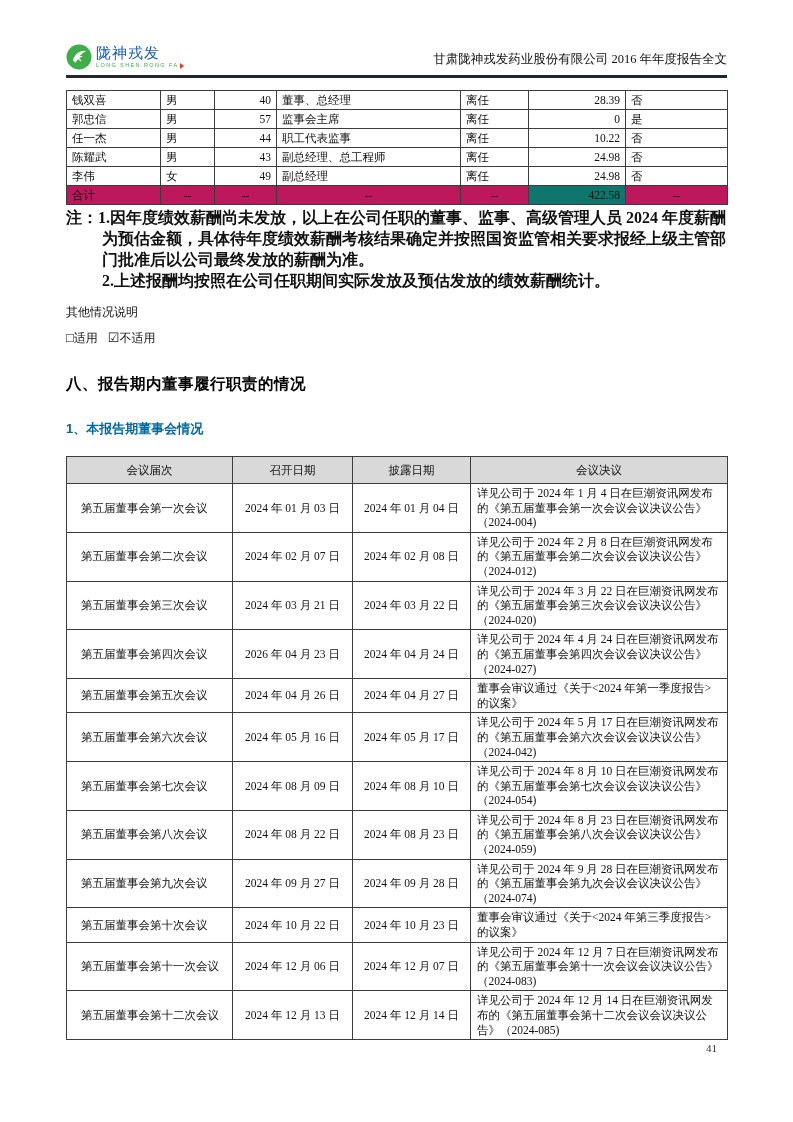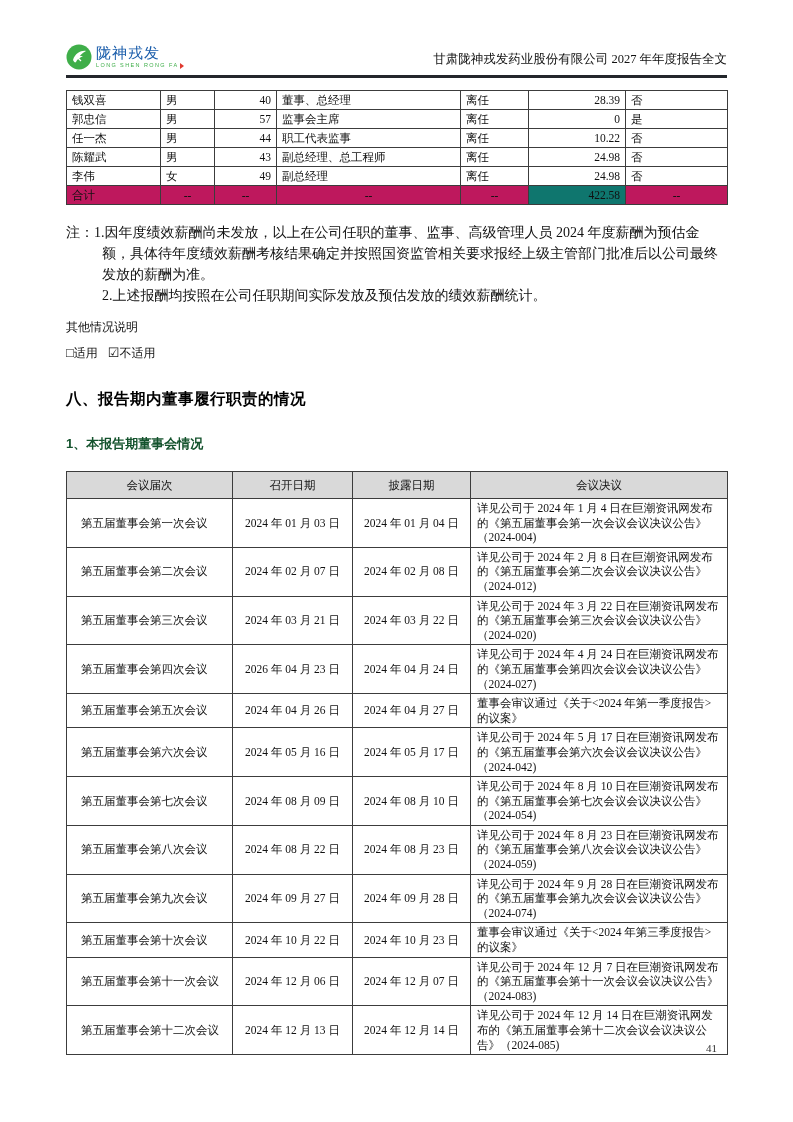--- a/index.html
+++ b/index.html
@@ -49,36 +49,36 @@
   .salary-tbl .c-age     { width: 62px; }
   .salary-tbl .c-pos     { width: 184px; }
   .salary-tbl .c-status  { width: 68px; }
   .salary-tbl .c-pay     { width: 97px; }
   .salary-tbl .c-rel     { width: 102px; }
   .al { text-align: left; } .ar { text-align: right; } .ac { text-align: center; }
   .total-row td { background: #be185d; }
   .total-row td.white-cell { background: #0f766e; text-align: right; }
 
   
-  .notes { margin-top: 17px; font-size: 14px; line-height: 21px; }
+  .notes { margin-top: 2px; font-size: 16px; line-height: 21px; font-weight: bold; }
   .note-1 { padding-left: 36px; text-indent: -36px; }
   .note-2 { padding-left: 36px; }
   .plain-line { font-size: 12px; margin-top: 13px; }
   .checkline { font-size: 12px; margin-top: 9px; display: flex; gap: 10px; align-items: center; }
   .checkline .box { font-size: 13px; }
 
   
   h2.sec {
     font-family: "Liberation Sans", "DejaVu Sans", sans-serif;
     font-size: 15.5px; font-weight: bold; color: #000;
     margin-top: 27px; letter-spacing: 0.5px;
   }
   h3.subsec {
     font-family: "Liberation Sans", "DejaVu Sans", sans-serif;
-    font-size: 13px; font-weight: bold; color: #14532d;
+    font-size: 13px; font-weight: bold; color: #0369a1;
     margin-top: 25px;
   }
 
   
   .meet-tbl { margin-top: 18px; }
   .meet-tbl th {
     background: #d9d9d9; height: 27px; text-align: center;
     font-size: 11.5px; padding: 2px 4px;
   }
   .meet-tbl td { padding: 2px 6px; line-height: 14.6px; vertical-align: middle; }
@@ -110,21 +110,21 @@
           </svg>
         </span>
         <span class="logo-texts">
           <span class="brand-cn">陇神戎发</span>
           <span class="brand-en">
               <span>LONG SHEN RONG FA</span>
               <span class="red-mark"></span>
             </span>
         </span>
       </div>
-      <div class="doc-title">甘肃陇神戎发药业股份有限公司 2027 年年度报告全文</div>
+      <div class="doc-title">甘肃陇神戎发药业股份有限公司 2016 年年度报告全文</div>
     </div>
 
     <table class="salary-tbl">
       <colgroup>
         <col class="c-name">
           <col class="c-gender">
           <col class="c-age">
           <col class="c-pos">
         <col class="c-status">
           <col class="c-pay">

